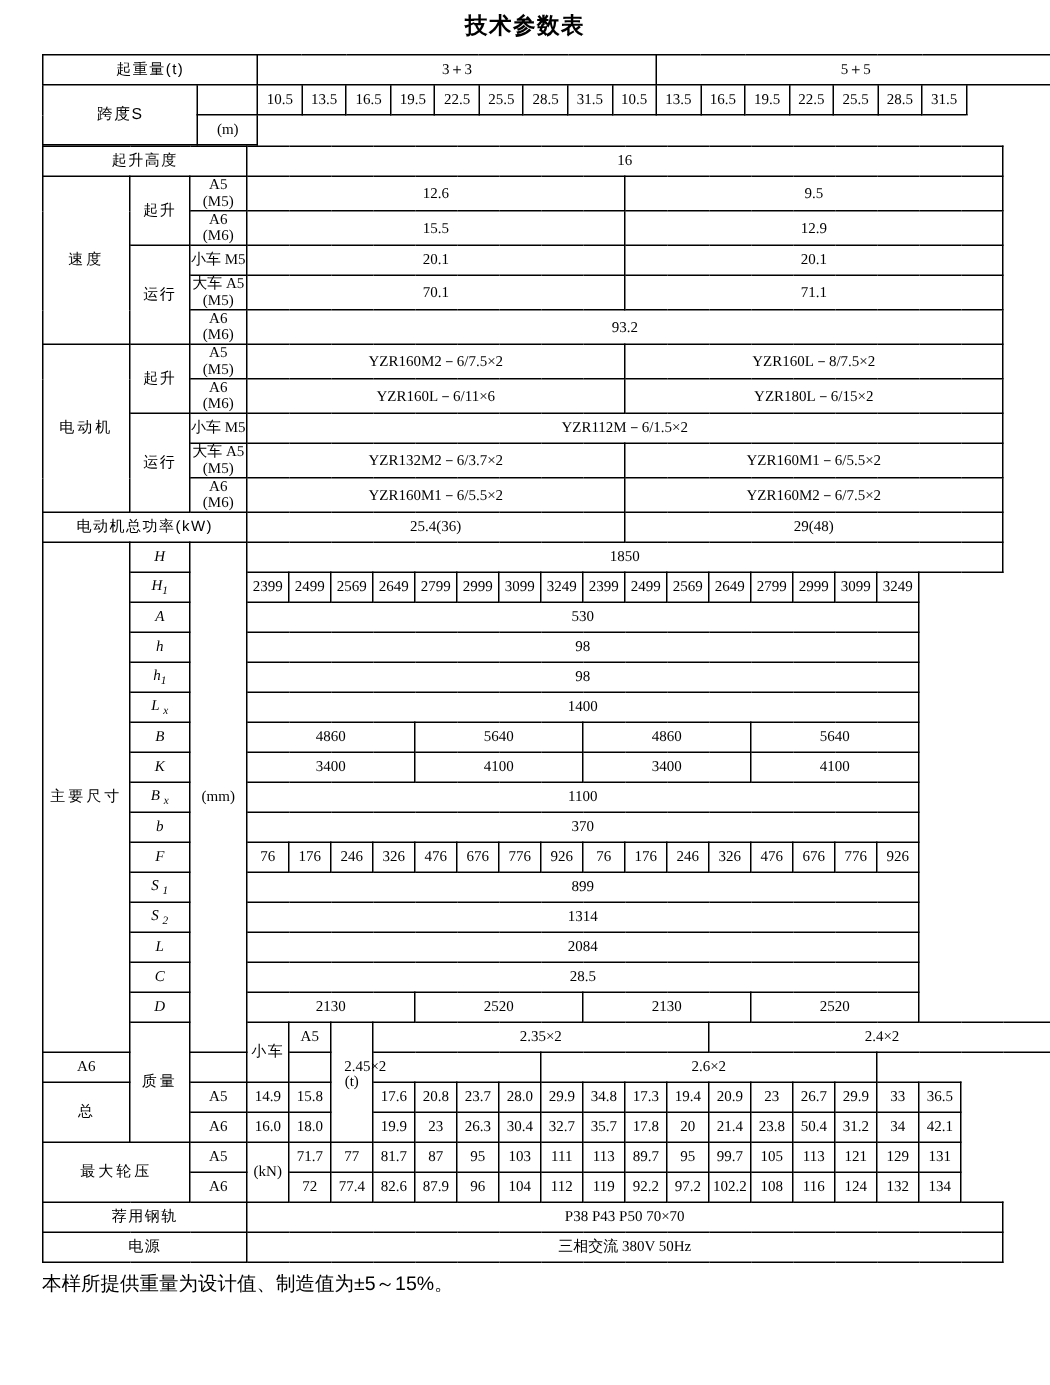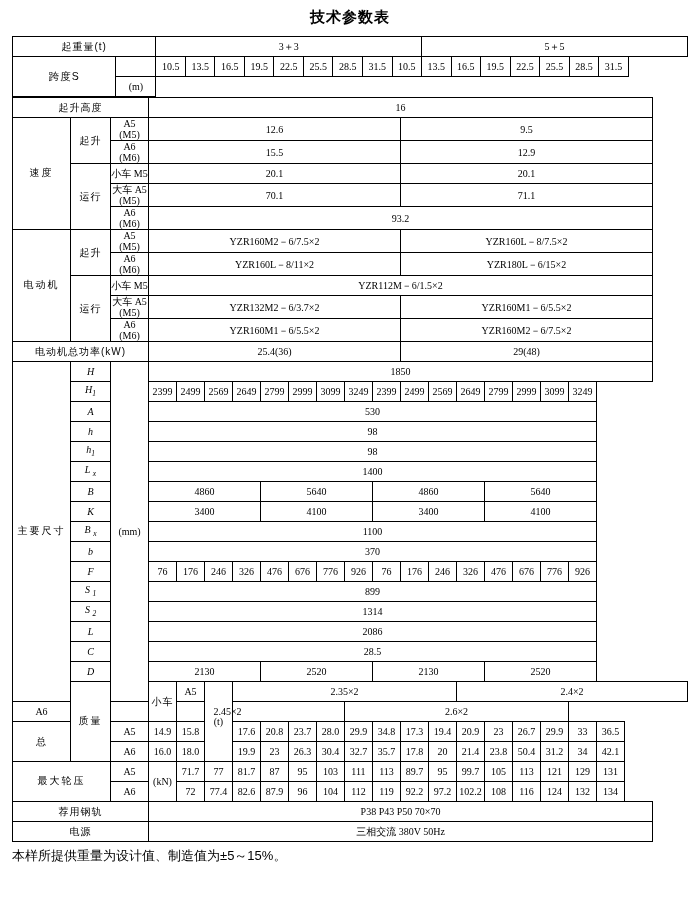--- a/index.html
+++ b/index.html
@@ -2,21 +2,21 @@
 <html><head>
 <meta charset="utf-8">
 <style>
   html,body{margin:0;padding:0;background:#fff;}
   body{
     width:700px;height:923px;
     font-family:"Liberation Serif", serif;
     color:#000;
     -webkit-font-smoothing:none;
   }
-  .page{width:700px;height:923px;box-sizing:border-box;padding:0 12px;position:relative;}
+  .page{width:700px;height:923px;box-sizing:border-box;padding:0 28px;position:relative;}
   .title{
     text-align:center;
     font-family:"Liberation Sans", sans-serif;
     font-weight:bold;
     font-size:15px;
     letter-spacing:1px;
     padding:8px 0 9px 0;
   }
   table.spec{
     border-collapse:collapse;
@@ -28,21 +28,21 @@
     border:1px solid #000;
     text-align:center;
     vertical-align:middle;
     padding:0;
     height:19px;
     line-height:1.1;
     font-size:10px;
     white-space:nowrap;
   }
   .lbl{font-family:"Liberation Sans", sans-serif;font-size:10.5px;letter-spacing:1px;}
-  .lblbig{font-family:Liberation Mono, monospace;font-size:11px;letter-spacing:2px;}
+  .lblbig{font-family:Liberation Sans, sans-serif;font-size:11px;letter-spacing:2px;}
   .sm{font-size:8px;line-height:1.05;}
   .sm2{font-size:8.5px;}
   .num{font-family:"Liberation Serif", serif;font-size:10px;}
   .it{font-style:italic;font-family:"Liberation Serif", serif;font-size:11px;}
   .unit{font-size:9px;}
   .sub{font-size:7.5px;vertical-align:sub;}
   .footnote{
     font-family:"Liberation Sans", sans-serif;
     font-size:13px;
     padding-top:5px;
@@ -189,21 +189,21 @@
 
     <tr>
       <td rowspan="5" class="lblbig">电动机</td>
       <td rowspan="2" class="lbl">起升</td>
       <td class="sm">A5<br>(M5)</td>
       <td colspan="9" class="num">YZR160M2－6/7.5×2</td>
       <td colspan="9" class="num">YZR160L－8/7.5×2</td>
     </tr>
     <tr>
       <td class="sm">A6<br>(M6)</td>
-      <td colspan="9" class="num">YZR160L－8/11×2</td>
+      <td colspan="9" class="num">YZR160L－6/11×6</td>
       <td colspan="9" class="num">YZR180L－6/15×2</td>
     </tr>
     <tr>
       <td rowspan="3" class="lbl">运行</td>
       <td class="sm2">
         <span>小车</span>&nbsp;<span>M5</span>
       </td>
       <td colspan="18" class="num">YZR112M－6/1.5×2</td>
     </tr>
     <tr>
@@ -310,21 +310,21 @@
     <tr>
       <td class="it"><span>S</span>&nbsp;<span class="sub">1</span></td>
       <td colspan="16" class="num">899</td>
     </tr>
     <tr>
       <td class="it"><span>S</span>&nbsp;<span class="sub">2</span></td>
       <td colspan="16" class="num">1314</td>
     </tr>
     <tr>
       <td class="it">L</td>
-      <td colspan="16" class="num">2086</td>
+      <td colspan="16" class="num">2084</td>
     </tr>
     <tr>
       <td class="it">C</td>
       <td colspan="16" class="num">28.5</td>
     </tr>
     <tr>
       <td class="it">D</td>
       <td colspan="4" class="num">2130</td>
       <td colspan="4" class="num">2520</td>
       <td colspan="4" class="num">2130</td>

